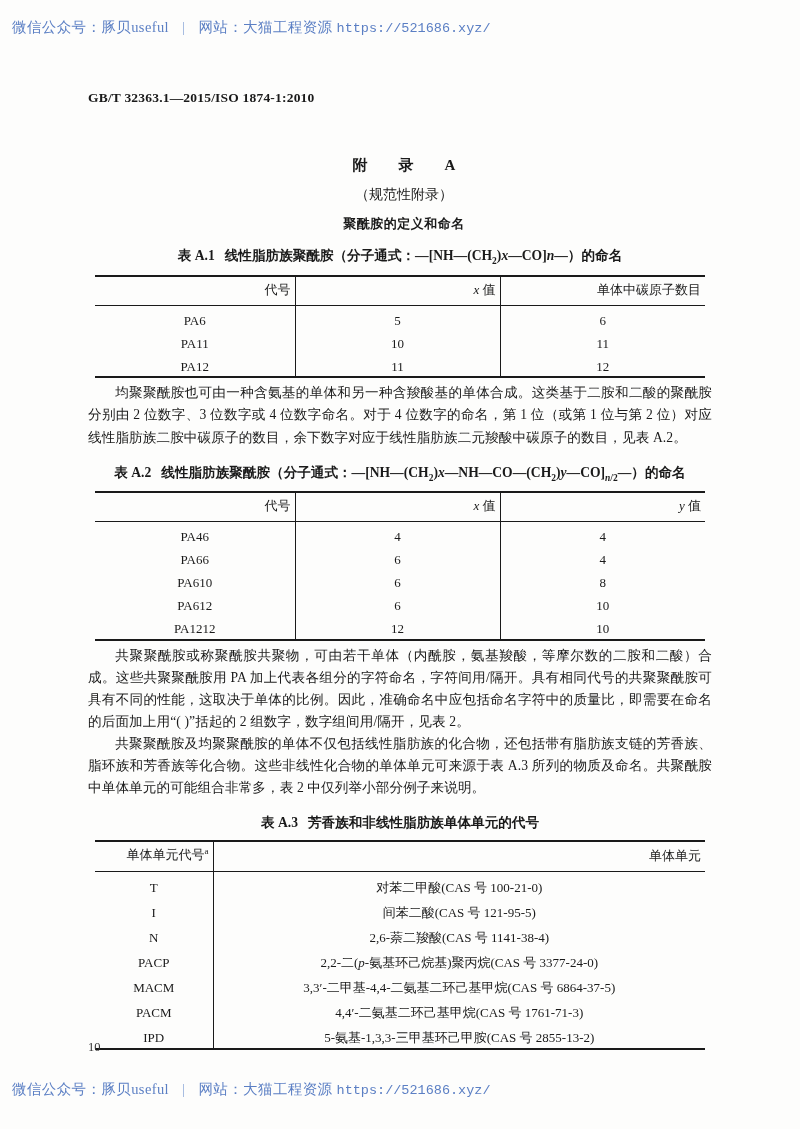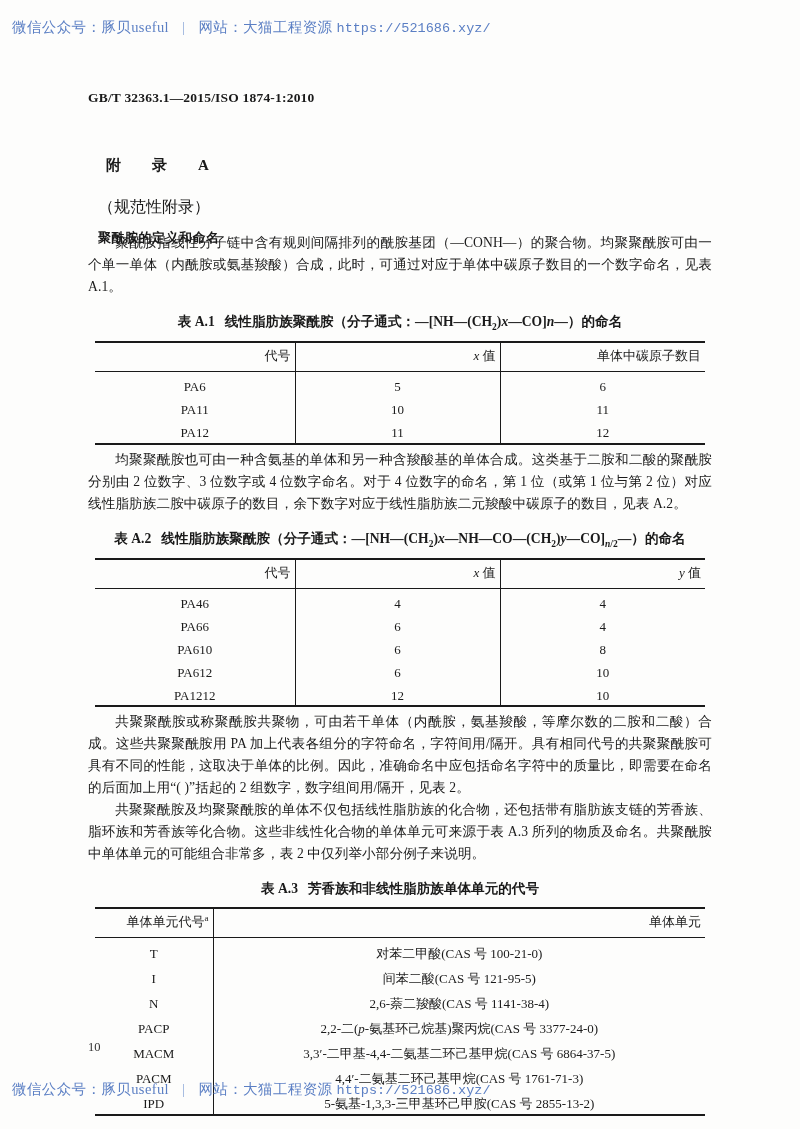--- a/index.html
+++ b/index.html
@@ -57,34 +57,34 @@
     left: 0;
     top: 90px;
     font-weight: bold;
     font-size: 13.5px;
     letter-spacing: 0.2px;
     white-space: nowrap;
   }
 
   .annex {
     position: absolute;
-    left: 10px;
+    left: 4px;
     top: 156px;
     width: 624px;
-    text-align: left;
+    text-align: center;
   }
   .annex-line1 {
     font-weight: bold;
     font-size: 15px;
     letter-spacing: 8px;
     padding-left: 8px;
   }
   .annex-line2 {
-    font-size: 16px;
-    margin-top: 22px;
+    font-size: 14px;
+    margin-top: 11px;
   }
   .annex-line3 {
     font-weight: bold;
     font-size: 13px;
     margin-top: 11px;
     letter-spacing: 0.5px;
   }
 
   .flow {
     position: absolute;
@@ -188,21 +188,20 @@
     <div class="std-no">GB/T 32363.1—2015/ISO 1874-1:2010</div>
 
     <div class="annex">
       <div class="annex-line1">附　录　A</div>
       <div class="annex-line2">（规范性附录）</div>
       <div class="annex-line3">聚酰胺的定义和命名</div>
     </div>
 
     <div class="flow">
 
-      <p class="body-p">聚酰胺指线性分子链中含有规则间隔排列的酰胺基团（—CONH—）的聚合物。均聚聚酰胺可由一个单一单体（内酰胺或氨基羧酸）合成，此时，可通过对应于单体中碳原子数目的一个数字命名，见表 A.1。</p>
 
       <div class="tbl-cap">
         <span class="cap-num">表 A.1</span><span>线性脂肪族聚酰胺（分子通式：</span><span class="formula">—[NH—(CH<sub>2</sub>)<span class="ital">x</span>—CO]<span class="ital">n</span>—</span><span>）的命名</span>
       </div>
 
       <div class="tbl-wrap">
         <table class="gb">
           <colgroup>
               <col style="width:200px">
               <col style="width:205px">

